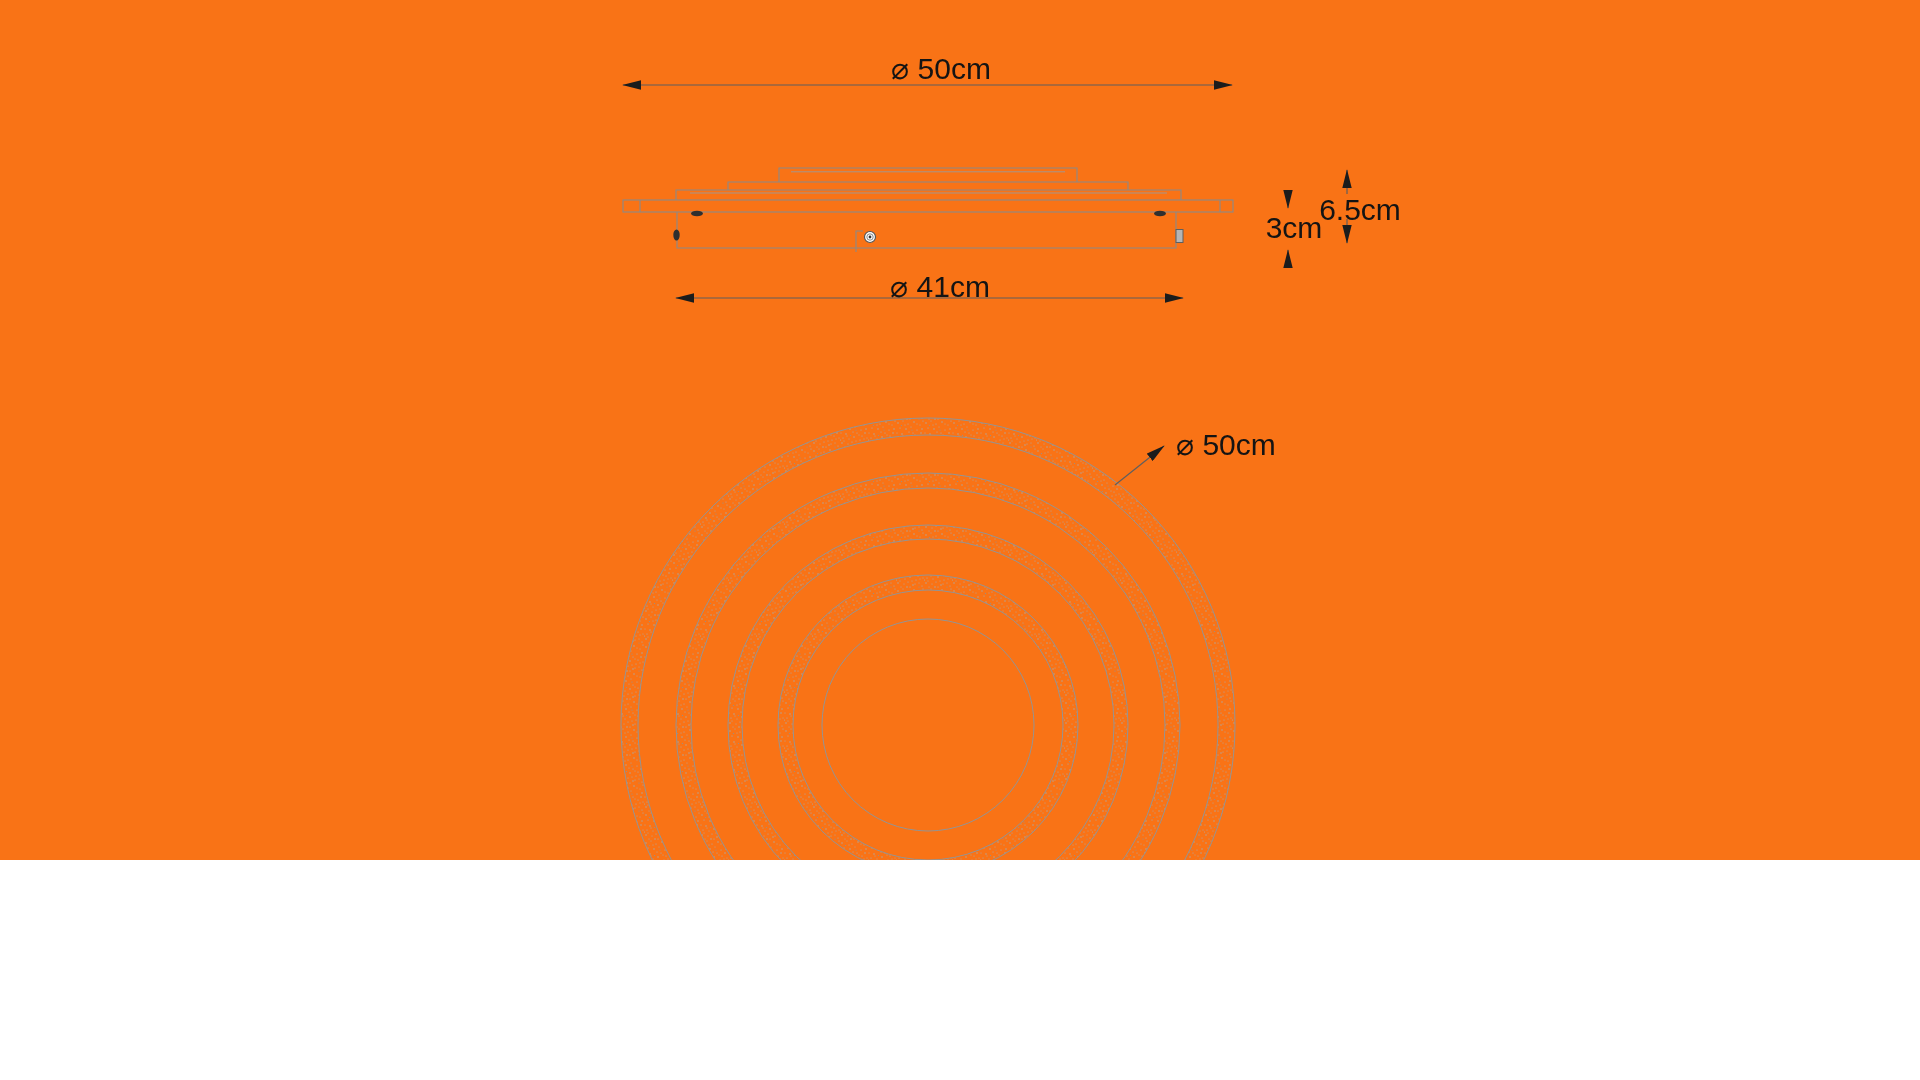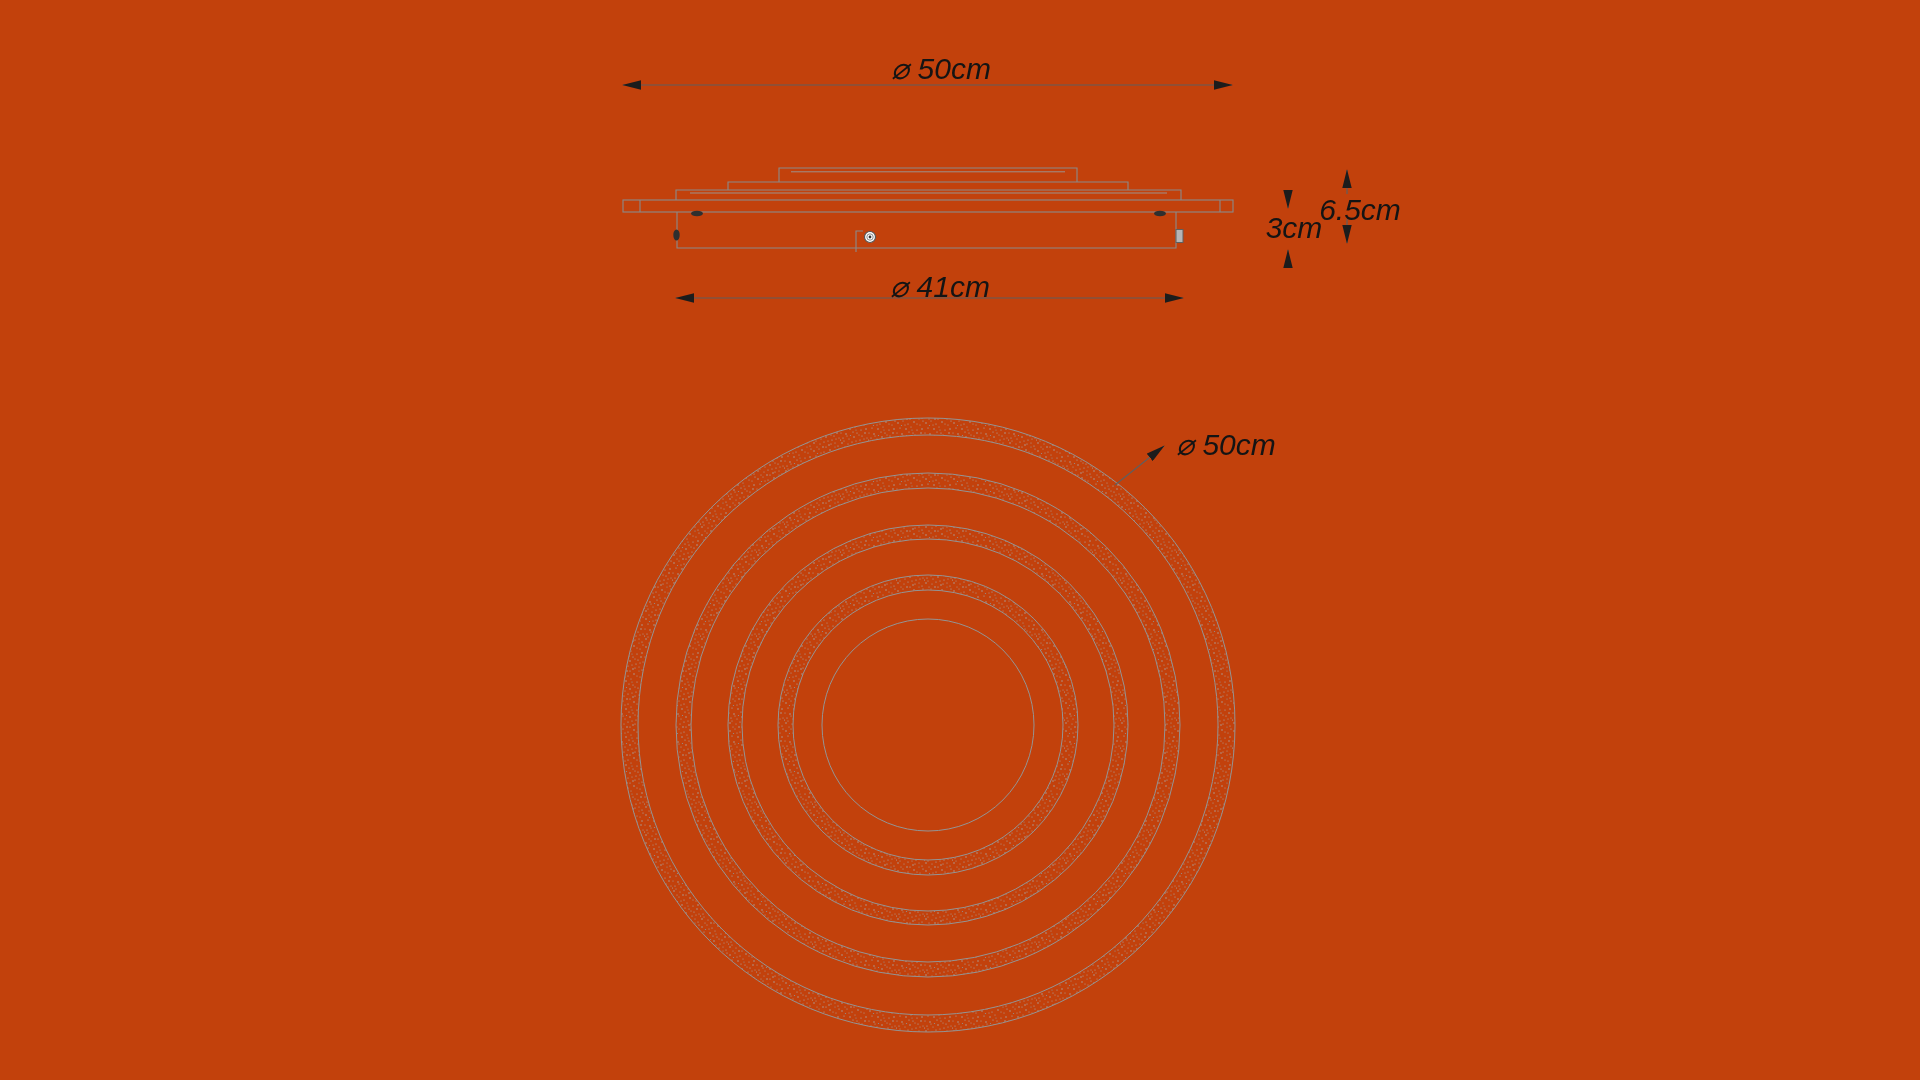--- a/index.html
+++ b/index.html
@@ -3,25 +3,24 @@
 <meta charset="utf-8">
 <style>
   html, body {
     margin: 0;
     padding: 0;
     background: #ffffff;
   }
   .stage {
     position: relative;
     width: 1920px;
-    height: 1080px;
-    background: #c2410c;
+    height: 860px;
+    background: #f97316;
     overflow: hidden;
     font-family: "Liberation Sans", sans-serif;
-    font-style: italic;
   }
   svg text {
     font-family: "Liberation Sans", sans-serif;
     fill: #141414;
     font-size: 30px;
   }
   svg .dim-text { font-size: 30px; }
   svg .thin  { stroke: #8a8a8a; stroke-width: 1.1; fill: none; }
   svg .thin2 { stroke: #9a9a9a; stroke-width: 0.9; fill: none; }
   svg .dim   { stroke: #5f5f5f; stroke-width: 1.2; fill: none; }

